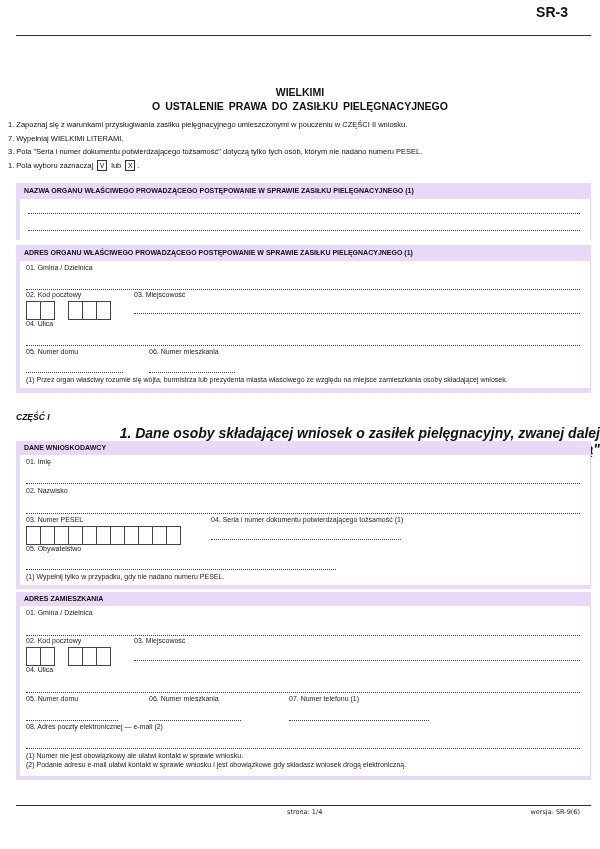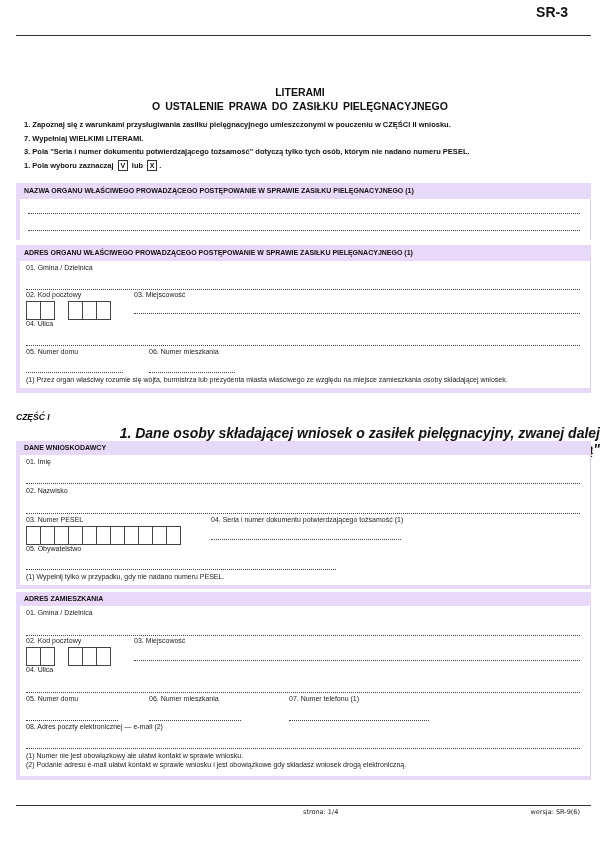--- a/index.html
+++ b/index.html
@@ -1,21 +1,21 @@
 <!DOCTYPE html>
 <html><head>
 <meta charset="utf-8">
 <style>
   html, body { margin:0; padding:0; background:#ffffff; }
   body { width:600px; height:849px; position:relative; font-family:"Liberation Sans", sans-serif; color:#111; overflow:hidden; }
   .abs { position:absolute; }
   .code { right:32px; top:4px; font-weight:bold; font-size:14px; }
   .hr-top { left:16px; right:9px; top:35px; border-top:1.5px solid #333; }
   .title { left:0; right:0; top:85px; text-align:center; font-weight:bold; font-size:10.5px; line-height:14px; word-spacing:2px; }
-  .instr { left:24px; top:118px; font-size:7.5px; font-weight:bold; line-height:13.5px; }
+  .instr { left:8px; top:118px; font-size:7.5px; font-weight:normal; line-height:13.5px; }
   .cb { display:inline-block; border:1px solid #333; width:8px; height:9px; line-height:9px; text-align:center; font-size:7px; vertical-align:middle; margin:0 2px; }
   .section { position:absolute; left:16px; right:9px; background:#e9d9f8; }
   .section .hdr { font-weight:bold; font-size:7px; padding:0 0 0 8px; height:16px; line-height:16px; }
   .section .inner { position:absolute; left:4px; right:0; background:#fff; border-right:1px solid #e0ccf5; }
   .lbl { position:absolute; font-size:7px; color:#222; white-space:nowrap; }
   .dots { position:absolute; height:0; border-top:1px dotted #444; }
   .boxes { position:absolute; display:flex; }
   .boxes span { display:block; width:13px; height:17px; border:1px solid #444; margin-left:-1px; }
   .boxes span:first-child { margin-left:0; }
   .note { position:absolute; font-size:7px; color:#222; white-space:nowrap; line-height:10px; }
@@ -23,21 +23,21 @@
   .hr-bot { left:16px; right:9px; top:805px; border-top:1.5px solid #333; }
   .footer { top:808px; font-family:"DejaVu Sans", sans-serif; font-size:6.5px; color:#222; }
 </style>
 </head>
 <body>
 
 <div class="abs code">SR-3</div>
 <div class="abs hr-top"></div>
 
 <div class="abs title">
-  <div>LITERAMI</div>
+  <div>WIELKIMI</div>
   <div>O USTALENIE PRAWA DO ZASIŁKU PIELĘGNACYJNEGO</div>
 </div>
 
 <div class="abs instr">
   <div>1. Zapoznaj się z warunkami przysługiwania zasiłku pielęgnacyjnego umieszczonymi w pouczeniu w CZĘŚCI II wniosku.</div>
   <div>7. Wypełniaj WIELKIMI LITERAMI.</div>
   <div>3. Pola "Seria i numer dokumentu potwierdzającego tożsamość" dotyczą tylko tych osób, którym nie nadano numeru PESEL.</div>
   <div>
     <span>1. Pola wyboru zaznaczaj</span>
     <span class="cb">V</span>
@@ -139,14 +139,14 @@
     <div class="dots" style="left:129px;width:92px;top:114px;"></div>
     <div class="dots" style="left:269px;width:140px;top:114px;"></div>
     <div class="lbl" style="left:6px;top:117px;">08. Adres poczty elektronicznej — e-mail (2)</div>
     <div class="dots" style="left:6px;right:10px;top:142px;"></div>
     <div class="note" style="left:6px;top:145px;">(1) Numer nie jest obowiązkowy ale ułatwi kontakt w sprawie wniosku.</div>
     <div class="note" style="left:6px;top:154px;">(2) Podanie adresu e-mail ułatwi kontakt w sprawie wniosku i jest obowiązkowe gdy składasz wniosek drogą elektroniczną.</div>
   </div>
 </div>
 
 <div class="abs hr-bot"></div>
-<div class="abs footer" style="left:288px;padding-left:15px;">strona: 1/4</div>
+<div class="abs footer" style="left:272px;padding-left:15px;">strona: 1/4</div>
 <div class="abs footer" style="right:20px;">wersja: SR-9(6)</div>
 
 </body></html>

